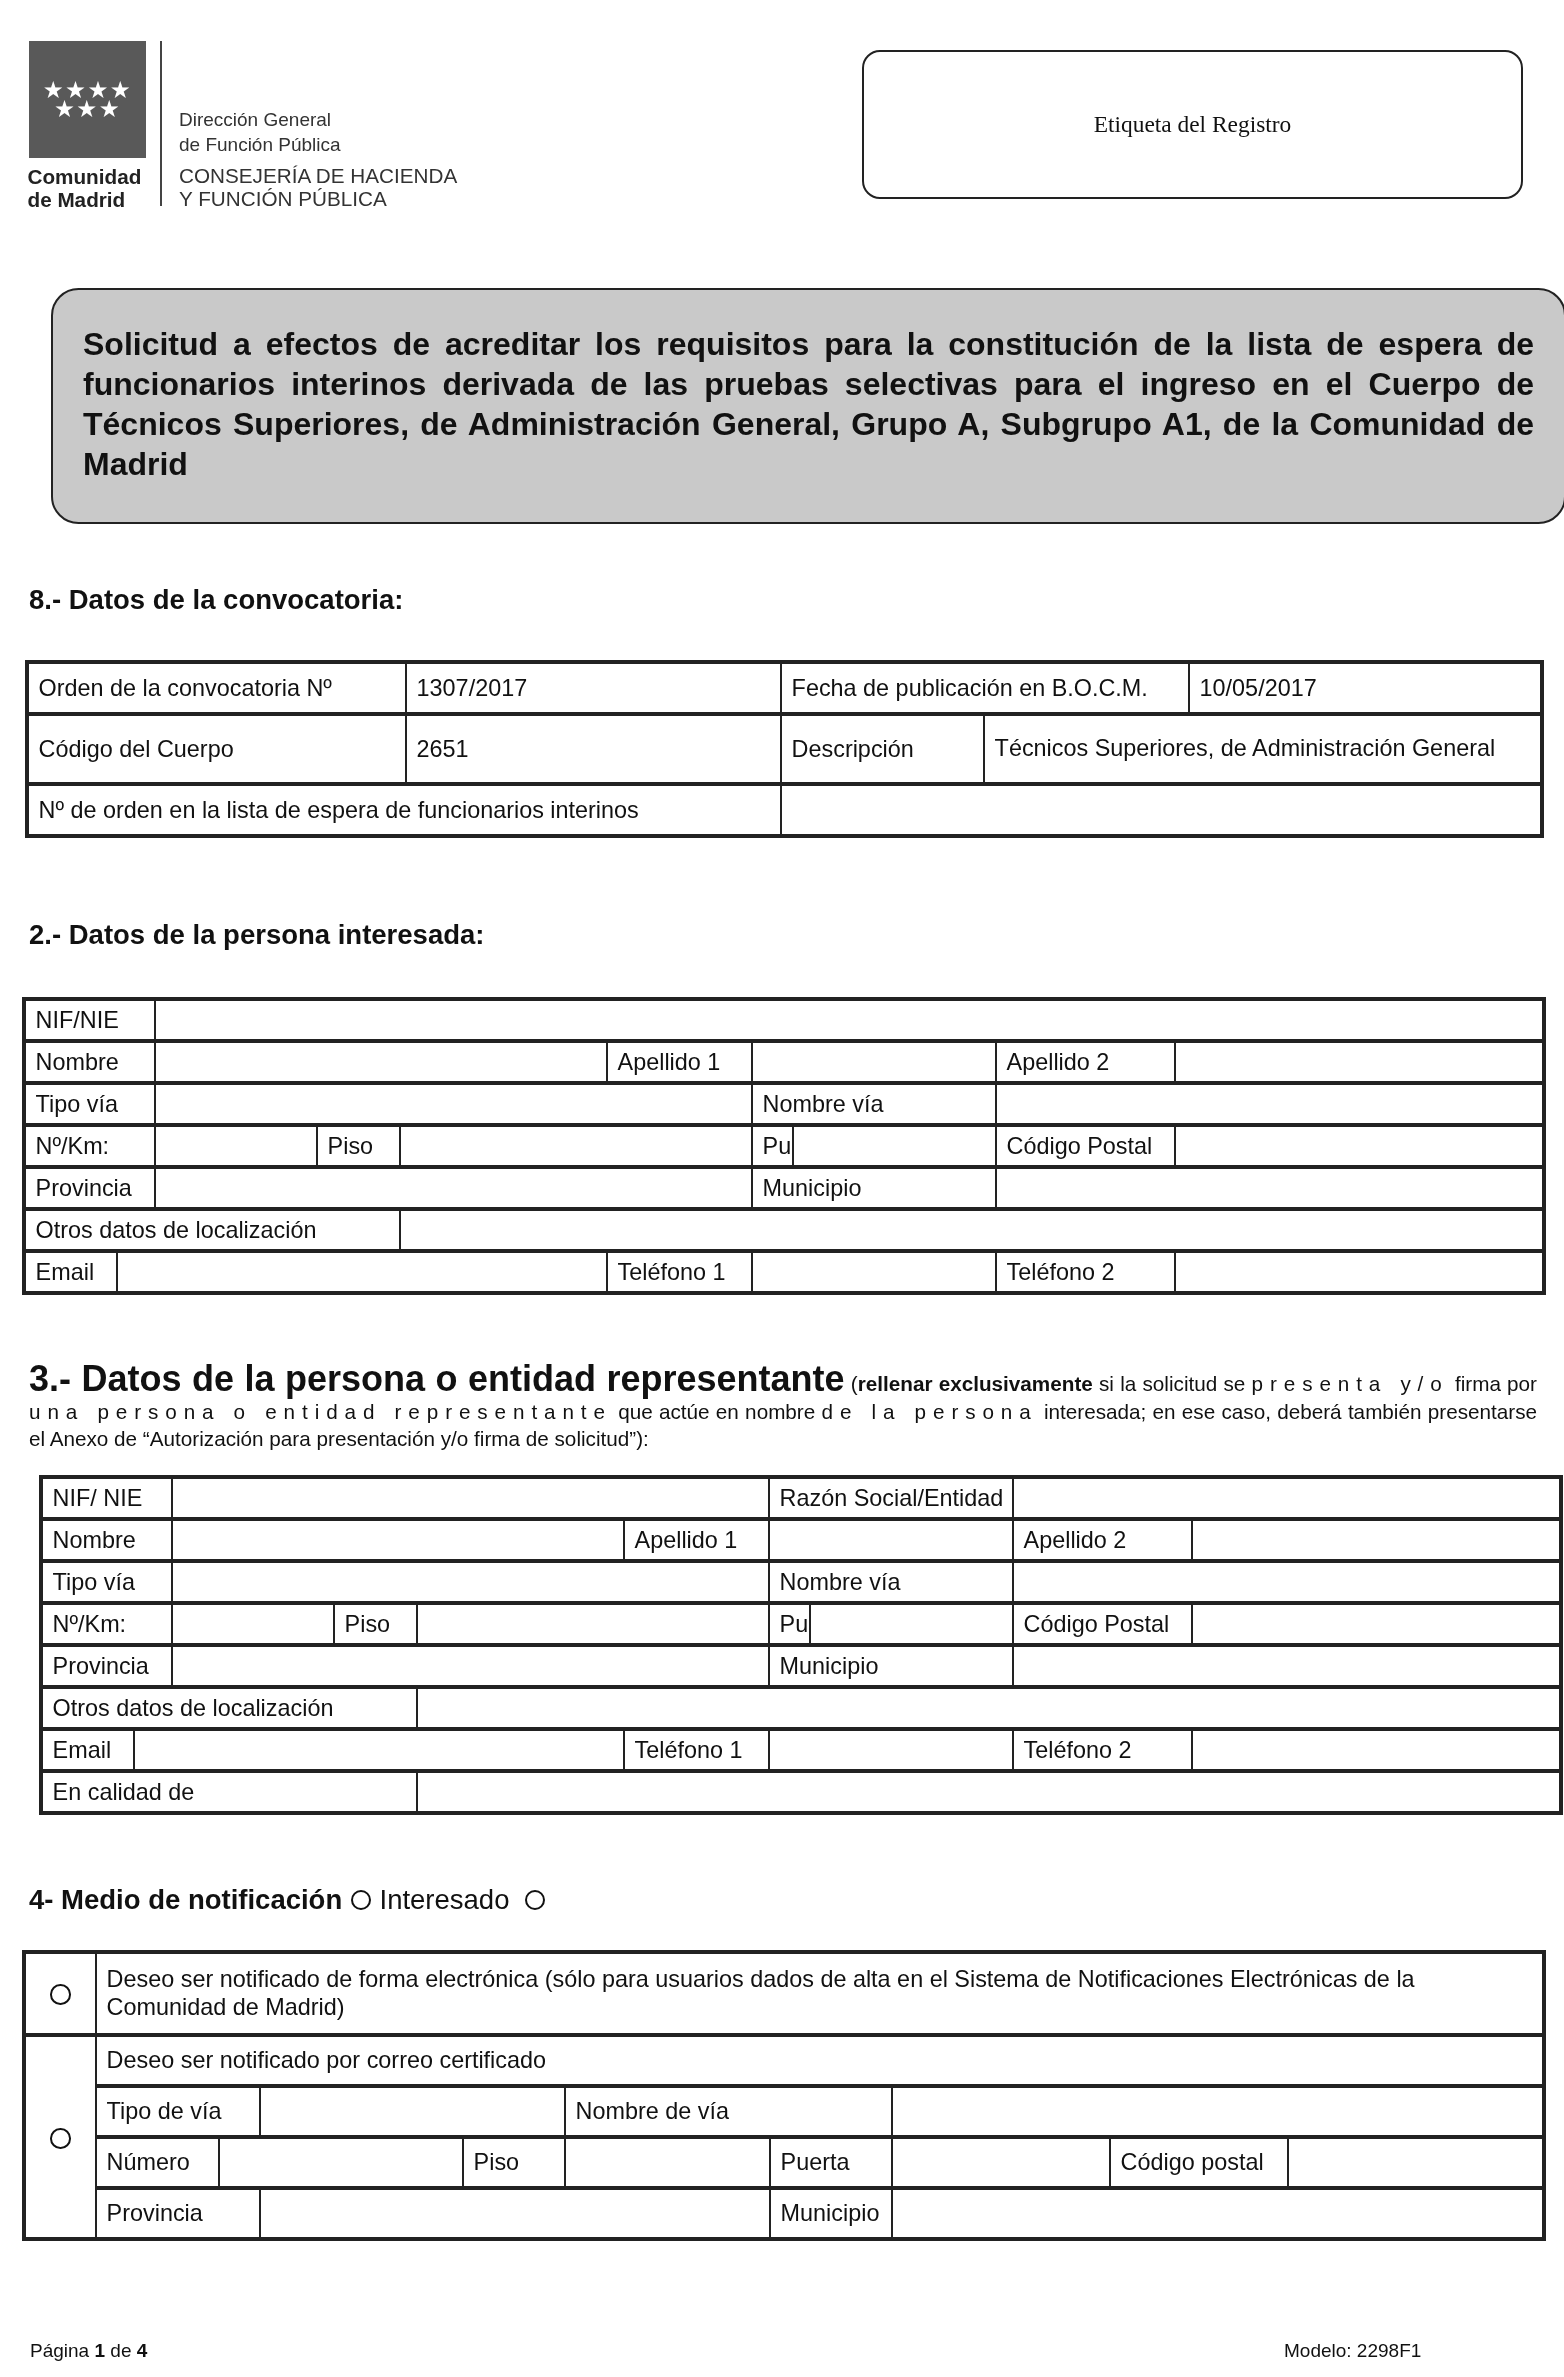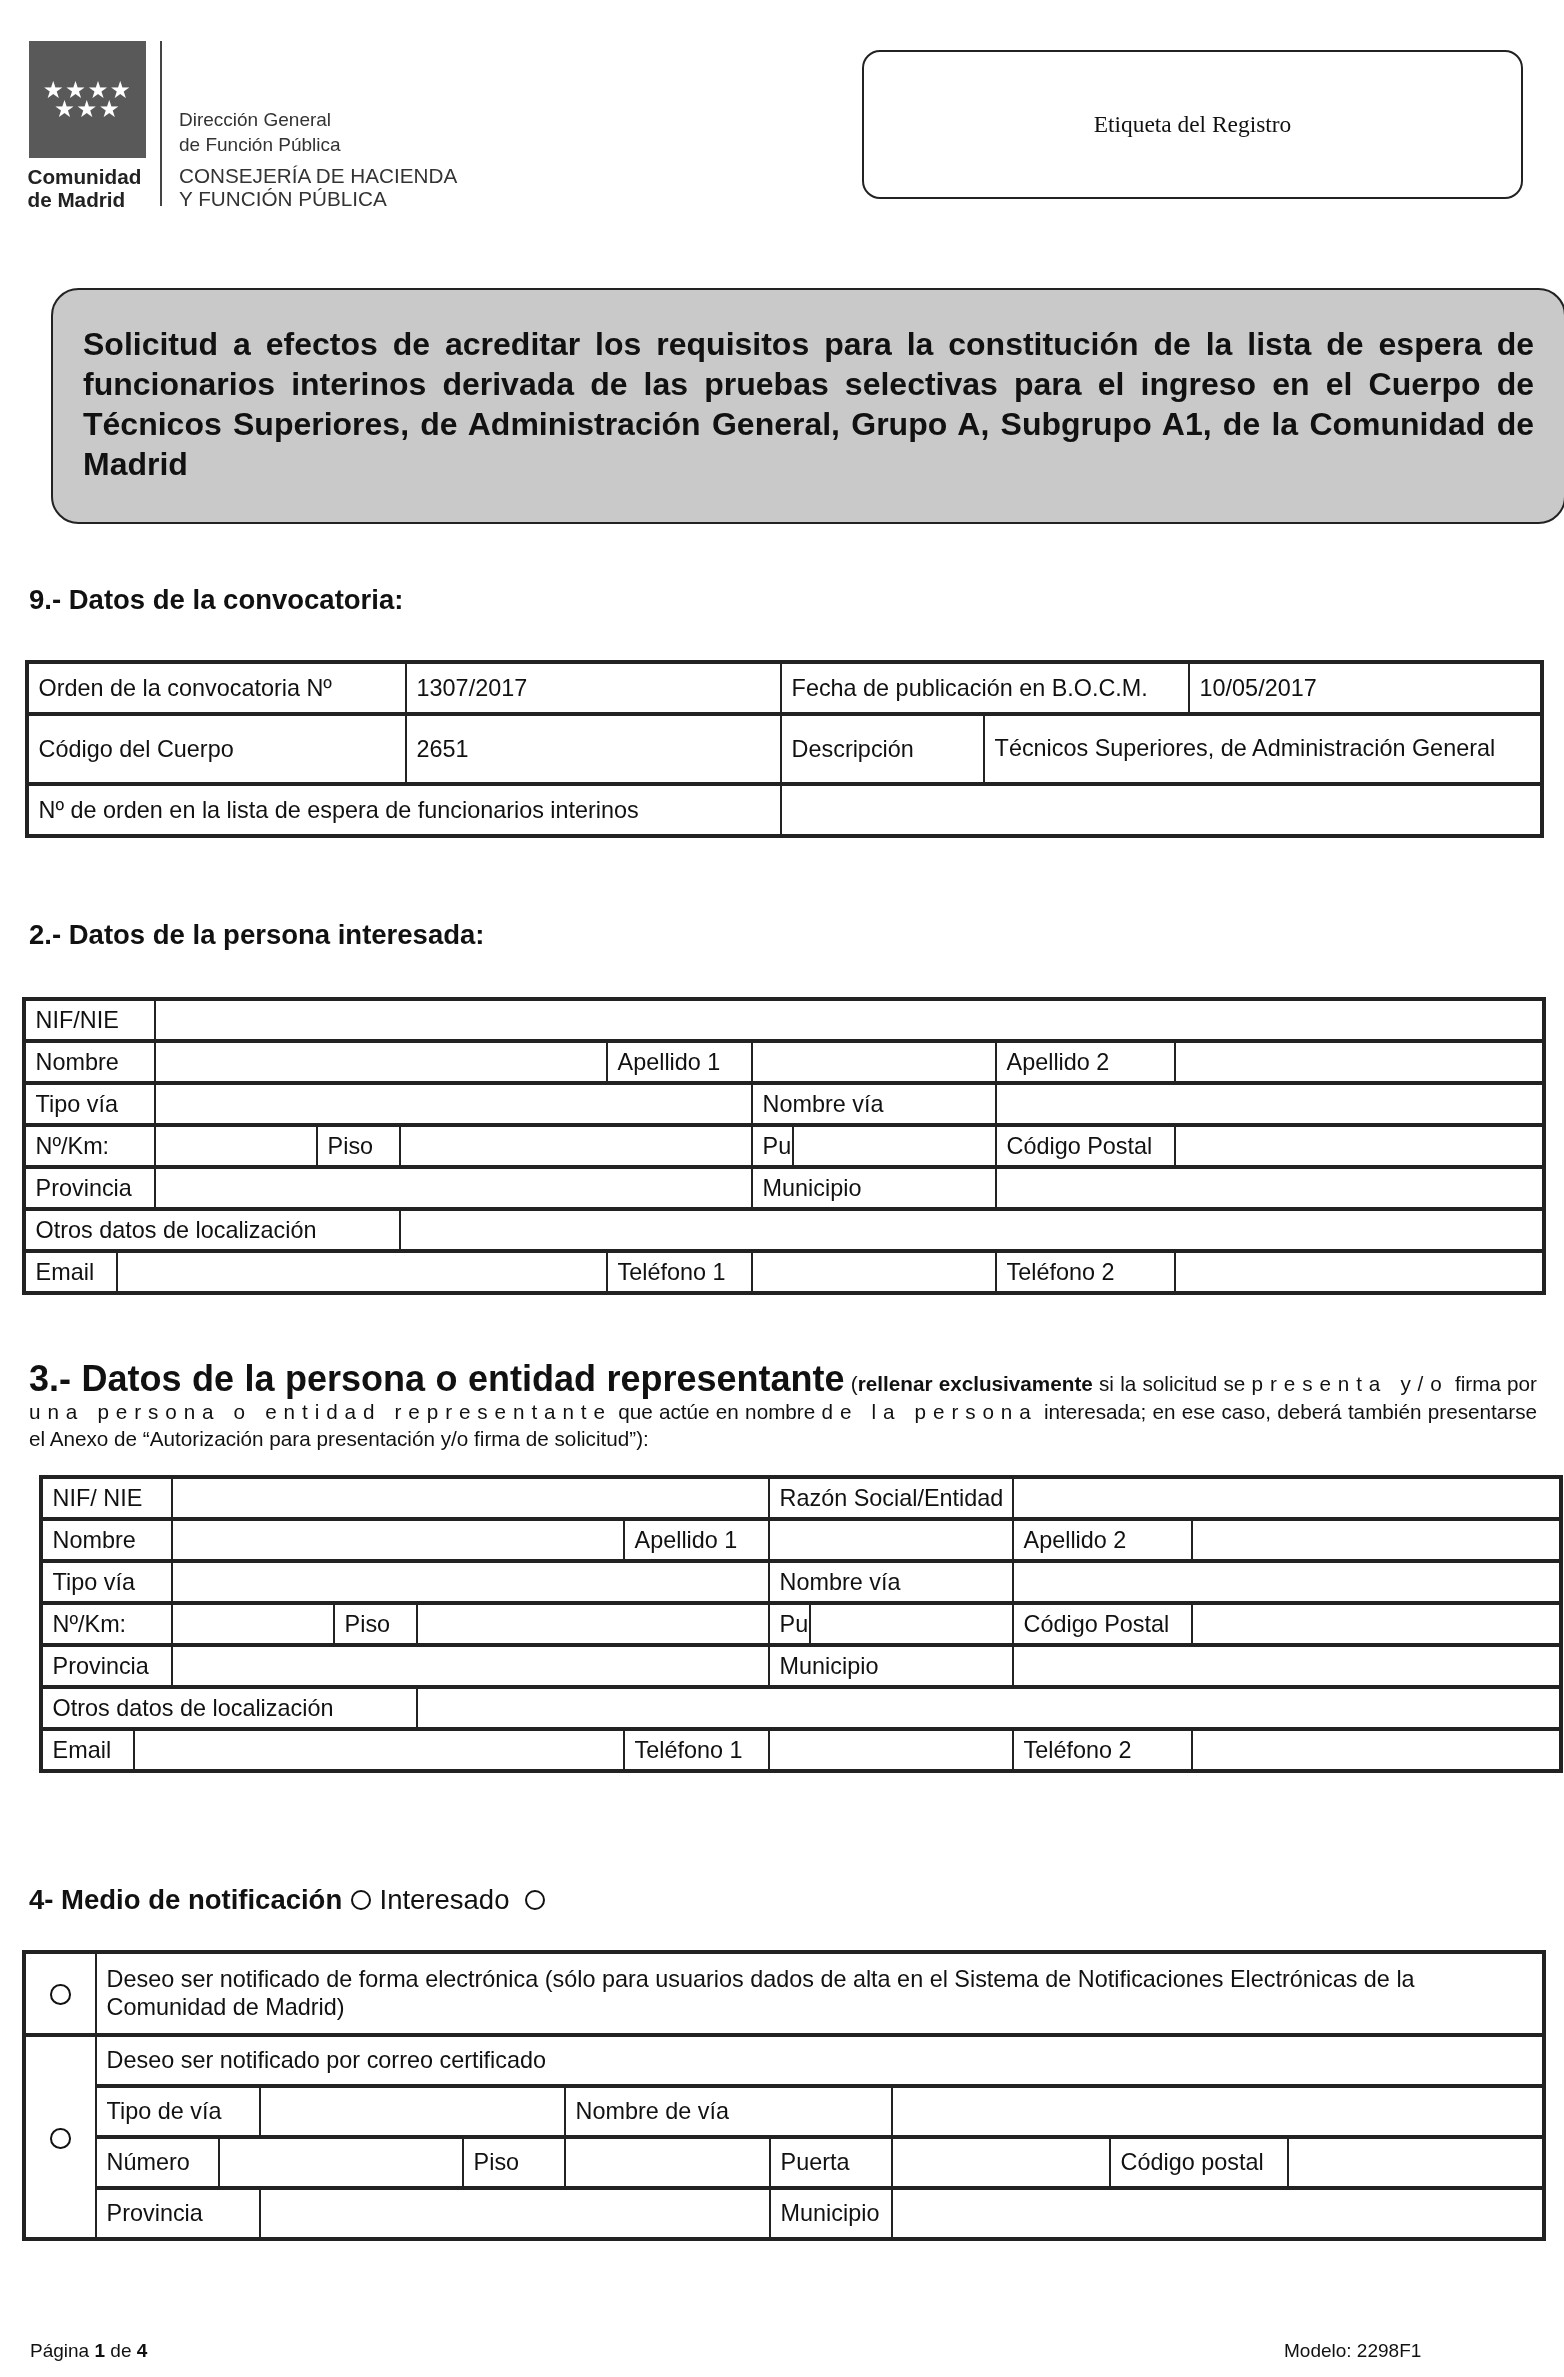--- a/index.html
+++ b/index.html
@@ -78,21 +78,21 @@
   <div>Y FUNCIÓN PÚBLICA</div>
 </div>
 <div class="registro-box">
   <span class="registro-label">Etiqueta del Registro</span>
 </div>
 
 <div class="title-box">
   <div class="title-text">Solicitud a efectos de acreditar los requisitos para la constitución de la lista de espera de funcionarios interinos derivada de las pruebas selectivas para el ingreso en el Cuerpo de Técnicos Superiores, de Administración General, Grupo A, Subgrupo A1, de la Comunidad de Madrid</div>
 </div>
 
-<div class="section-h s1">9.- Datos de la convocatoria:</div>
+<div class="section-h s1">8.- Datos de la convocatoria:</div>
 <table class="form t1">
   <colgroup>
     <col style="width:379px">
       <col style="width:375px">
       <col style="width:203px">
       <col style="width:205px">
       <col style="width:353px">
   </colgroup>
   <tbody>
       <tr>
@@ -237,20 +237,24 @@
     <td colspan="6" class="field"></td>
   </tr>
   <tr>
     <td>Email</td>
     <td colspan="4" class="field"></td>
     <td>Teléfono 1</td>
     <td colspan="2" class="field"></td>
     <td>Teléfono 2</td>
     <td class="field"></td>
   </tr>
+  <tr>
+    <td colspan="4">En calidad de</td>
+    <td colspan="6" class="field"></td>
+  </tr>
 </tbody>
   </table>
 
 <div class="section-h s4">
   <span>4- Medio de notificación</span>
   <span class="radio"></span>
   <span class="plain">Interesado</span>
   <span class="radio" style="margin-left:6.9px"></span>
 </div>
 <table class="form t4">

